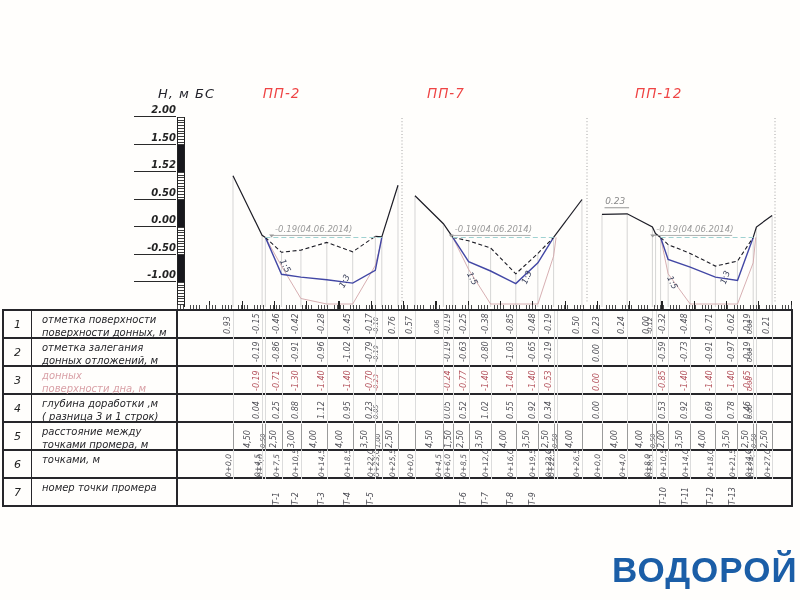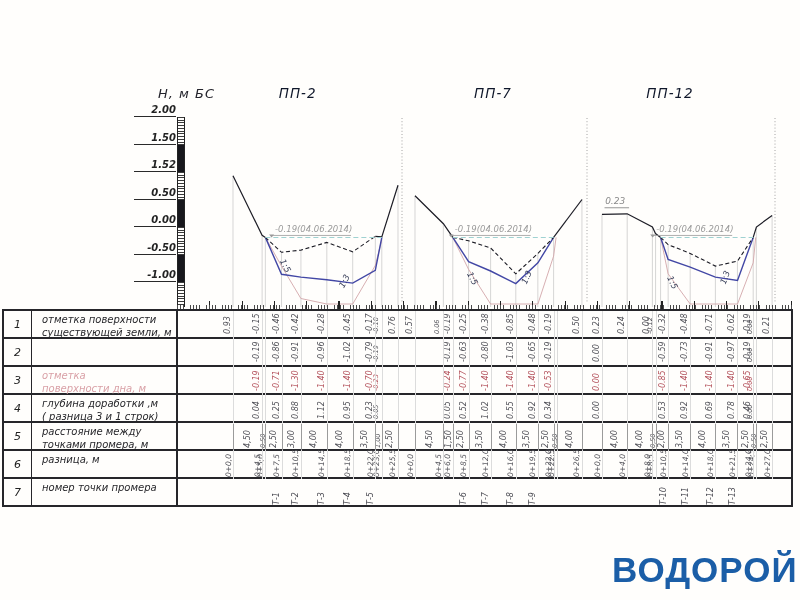--- a/index.html
+++ b/index.html
@@ -1,22 +1,22 @@
 <!DOCTYPE html>
 <html><head>
 <meta charset="utf-8">
 <style>
   html,body{margin:0;padding:0;background:#ffffff;}
   .sheet{position:relative;width:800px;height:600px;background:#fffefc;
          font-family:"DejaVu Sans",sans-serif;overflow:hidden;}
   #chart{position:absolute;left:0;top:0;pointer-events:none;}
   .axis-title{position:absolute;left:158px;top:86px;width:75px;
               font:italic 13px "DejaVu Sans",sans-serif;color:#24242c;letter-spacing:1px;white-space:nowrap;}
-  .ptitle{position:absolute;top:85px;width:70px;text-align:center;
-          font:italic 13.5px "DejaVu Sans",sans-serif;color:#0f172a;letter-spacing:1px;}
+  .ptitle{position:absolute;top:85px;width:70px;text-align:left;
+          font:italic 13.5px "DejaVu Sans",sans-serif;color:#ef4444;letter-spacing:1px;}
   .ticklbl{position:absolute;left:134px;width:42px;text-align:right;
            font:italic 600 10px "DejaVu Sans",sans-serif;color:#222;
            border-bottom:1.3px solid #2a2a2a;height:12px;line-height:12px;}
   #scalebar{position:absolute;left:177px;top:117px;width:6px;height:190px;
             border-left:1.2px solid #222;border-right:1.2px solid #222;box-sizing:content-box;}
   .segdark{position:absolute;left:0;width:100%;background:#17171c;}
   .segtick{position:absolute;left:0;width:100%;
            background:repeating-linear-gradient(#3a3a3a 0 0.9px,transparent 0.9px 2.75px);}
   #comb{position:absolute;left:177px;top:300px;width:618px;height:9px;}
   .comb-small{position:absolute;bottom:0;left:0;right:0;height:4px;
@@ -138,51 +138,55 @@
     </div>
   <div id="comb">
     <div class="comb-big"></div>
     <div class="comb-small"></div>
   </div>
   <div class="dtable" id="dtable">
       <div class="trow">
         <div class="tnum">1</div>
         <div class="tlabel">
           <div>отметка поверхности</div>
-          <div>существующей земли, м</div>
+          <div>поверхности донных, м</div>
         </div>
       </div>
       <div class="trow">
         <div class="tnum">2</div>
+        <div class="tlabel">
+          <div>отметка залегания</div>
+          <div>донных отложений, м</div>
+        </div>
       </div>
       <div class="trow">
         <div class="tnum">3</div>
         <div class="tlabel pinklbl">
-          <div>отметка</div>
+          <div>донных</div>
           <div>поверхности дна, м</div>
         </div>
       </div>
       <div class="trow">
         <div class="tnum">4</div>
         <div class="tlabel">
           <div>глубина доработки ,м</div>
           <div>( разница 3 и 1 строк)</div>
         </div>
       </div>
       <div class="trow">
         <div class="tnum">5</div>
         <div class="tlabel">
           <div>расстояние между</div>
           <div>точками промера, м</div>
         </div>
       </div>
       <div class="trow">
         <div class="tnum">6</div>
         <div class="tlabel">
-          <div>разница,  м</div>
+          <div>точками,  м</div>
         </div>
       </div>
       <div class="trow">
         <div class="tnum">7</div>
         <div class="tlabel">
           <div>номер точки промера</div>
         </div>
       </div>
     </div>
   <div class="vdiv"></div>
@@ -366,21 +370,21 @@
     <div class="dsep" style="left: 326.815px;"></div>
     <div class="vgl" style="left: 352.695px;"></div>
     <div class="dsep" style="left: 352.695px;"></div>
     <div class="vgl" style="left: 375.34px;"></div>
     <div class="dsep" style="left: 375.34px;"></div>
     <div class="vgl" style="left: 381.81px;"></div>
     <div class="dsep" style="left: 381.81px;"></div>
     <div class="vgl" style="left: 397.985px;"></div>
     <div class="dsep" style="left: 397.985px;"></div>
     <div class="wlabel" style="left: 454.69px; top: 223.95px;">-0.19(04.06.2014)</div>
-    <div class="ptitle" style="left: 458px;">ПП-7</div>
+    <div class="ptitle" style="left: 427px;">ПП-7</div>
     <div class="vgl" style="left: 415px;"></div>
     <div class="dsep" style="left: 415px;"></div>
     <div class="vgl" style="left: 443.35px;"></div>
     <div class="dsep" style="left: 443.35px;"></div>
     <div class="vgl" style="left: 452.8px;"></div>
     <div class="dsep" style="left: 452.8px;"></div>
     <div class="vgl" style="left: 468.55px;"></div>
     <div class="dsep" style="left: 468.55px;"></div>
     <div class="vgl" style="left: 490.6px;"></div>
     <div class="dsep" style="left: 490.6px;"></div>

